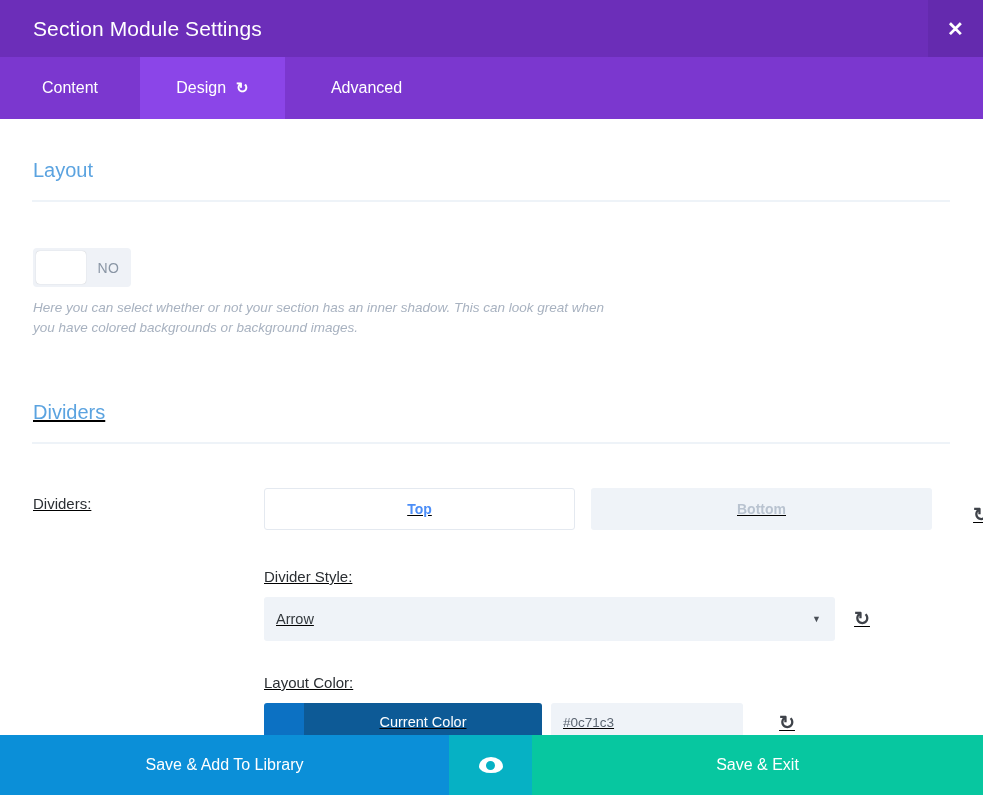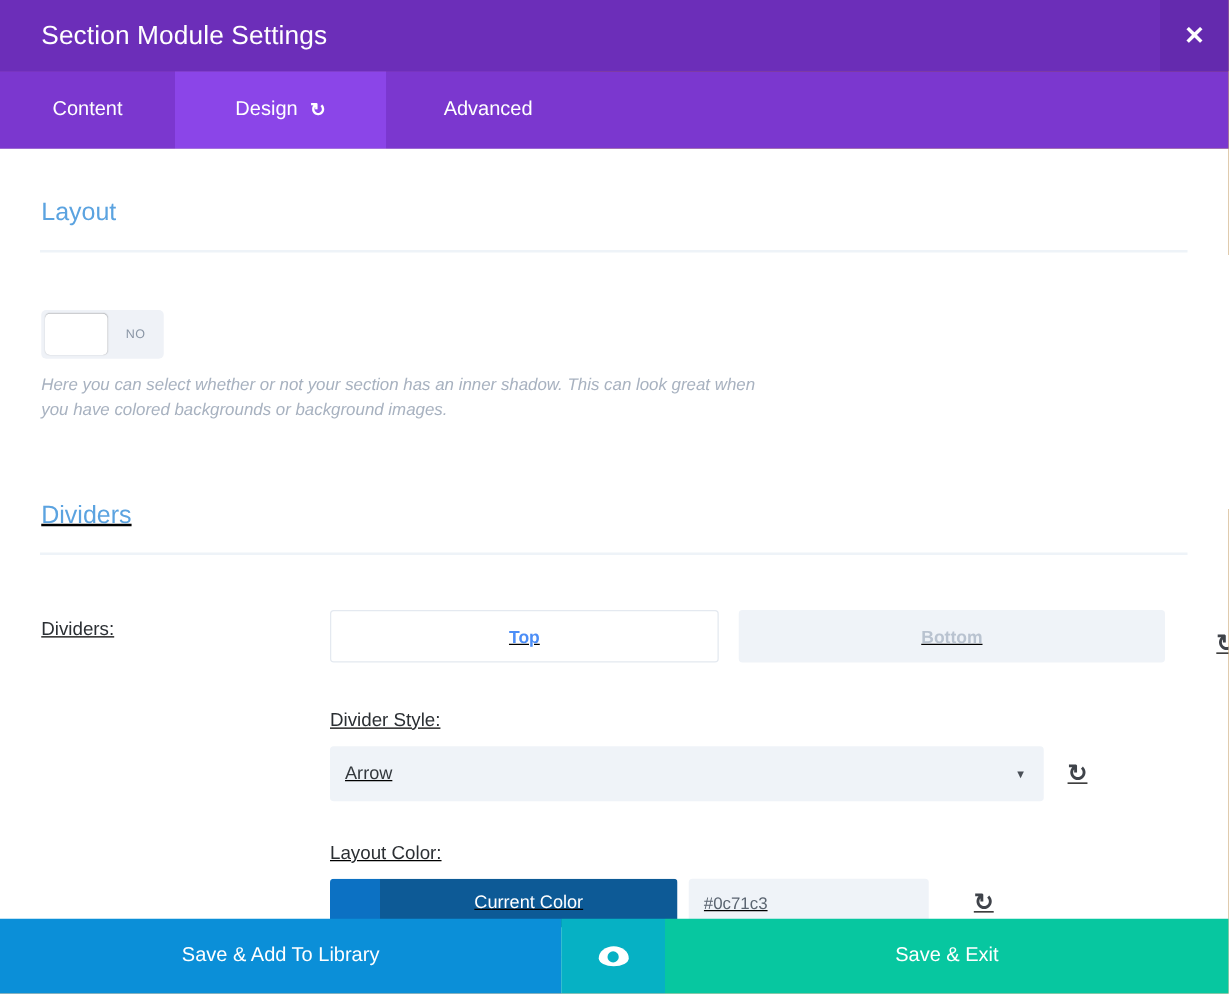--- a/index.html
+++ b/index.html
@@ -63,21 +63,21 @@
     display: flex;
     align-items: center;
     justify-content: center;
     color: #ffffff;
     font-size: 16px;
     cursor: pointer;
     background: #7b37cf;
     gap: 10px;
   }
   .tab-content { width: 140px; }
-  .tab-design { width: 169px; background: #8b45e8; }
+  .tab-design { width: 145px; background: #8b45e8; }
   .tab-advanced { width: 163px; }
   .tab .reset-glyph {
     font-size: 15px;
     font-weight: bold;
     display: inline-block;
     transform: scaleX(-1);
   }
 
   
   .body {
@@ -128,21 +128,21 @@
     width: 50px;
     height: 33px;
     margin-left: 3px;
     background: #ffffff;
     border-radius: 4px;
     box-shadow: 0 0 1px rgba(0,0,0,0.25);
   }
   .toggle .state {
     flex: 1;
     text-align: center;
-    font-size: 10px;
+    font-size: 14px;
     color: #8a96a5;
     letter-spacing: 0.4px;
   }
 
   .help-text {
     margin-top: 11px;
     font-size: 13.5px;
     font-style: italic;
     color: #a8b2c0;
     line-height: 1.48;

